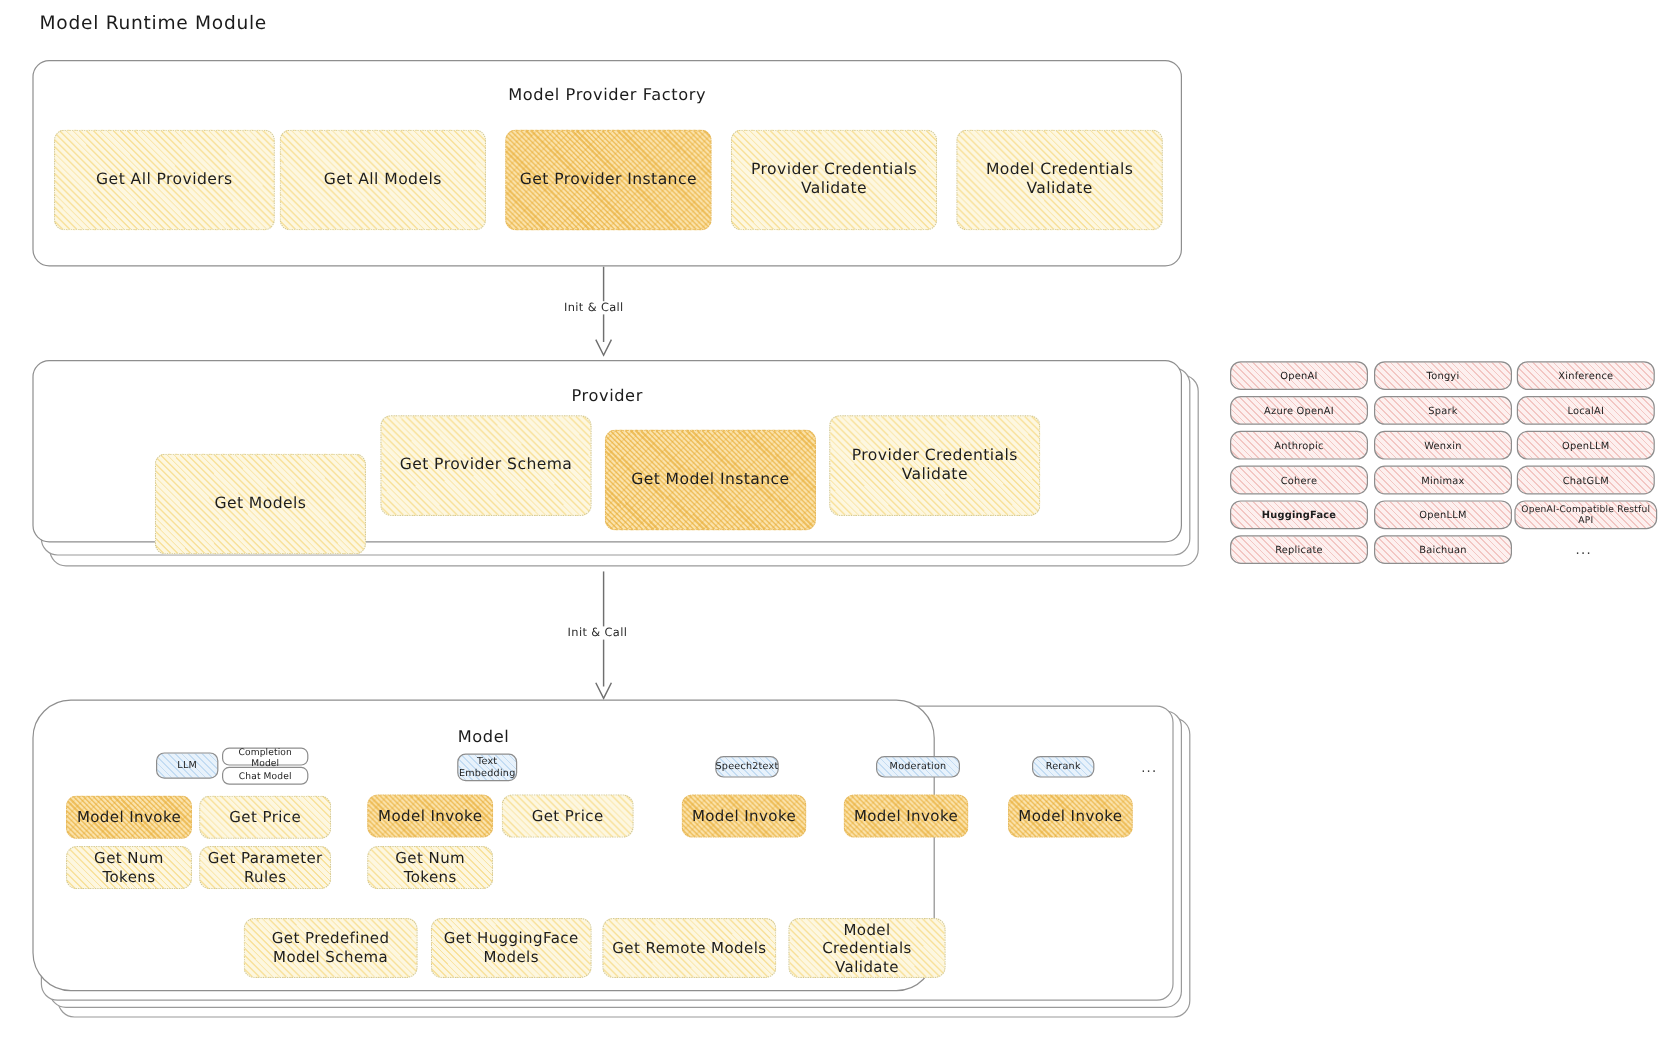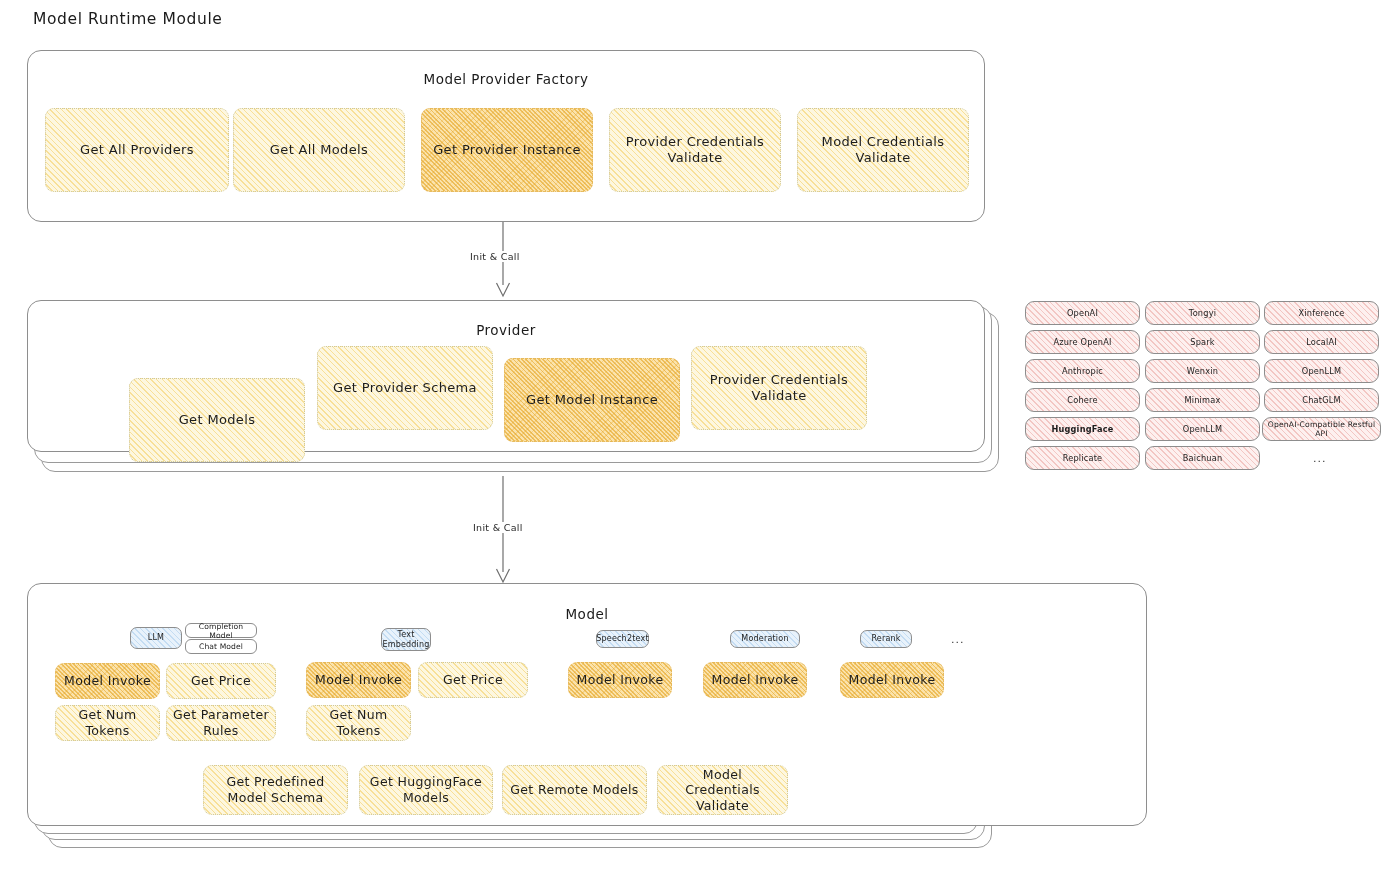--- a/index.html
+++ b/index.html
@@ -215,21 +215,21 @@
   <svg class="arrow" style="left:480px;top:476px;width:46px;height:110px;" viewBox="0 0 46 110">
     <path d="M23 0 L23 96" stroke="#6f6f6f" stroke-width="1.2" fill="none"></path>
     <path d="M16.5 93 L23 106 L29.5 93" stroke="#6f6f6f" stroke-width="1.2" fill="none"></path>
   </svg>
   <div class="arrow-label hand" style="left:469px;top:522px;">Init &amp; Call</div>
 
   <div class="stackline" style="left:48px;top:598px;width:944px;height:250px;"></div>
   <div class="stackline" style="left:41px;top:592px;width:944px;height:248px;"></div>
   <div class="stackline" style="left:34px;top:588px;width:944px;height:246px;"></div>
 
-  <div class="panel" style="left:27px;top:583px;width:1120px;height:243px;z-index:2;">
+  <div class="panel" style="left:27px;top:583px;width:752px;height:243px;z-index:2;border-radius:32px;">
     <div class="panel-title hand" style="top:22px;">Model</div>
   </div>
 
   <div class="bchip" style="left:130px;top:627px;width:52px;height:22px;z-index:3;">LLM</div>
   <div class="wchip" style="left:185px;top:623px;width:72px;height:15px;z-index:3;">Completion Model</div>
   <div class="wchip" style="left:185px;top:639px;width:72px;height:15px;z-index:3;">Chat Model</div>
 
   <div class="mbox hl small" style="left:55px;top:663px;width:105px;height:36px;z-index:3;">Model Invoke</div>
   <div class="mbox small" style="left:166px;top:663px;width:110px;height:36px;z-index:3;">Get Price</div>
   <div class="mbox small" style="left:55px;top:705px;width:105px;height:36px;z-index:3;">Get Num Tokens</div>

